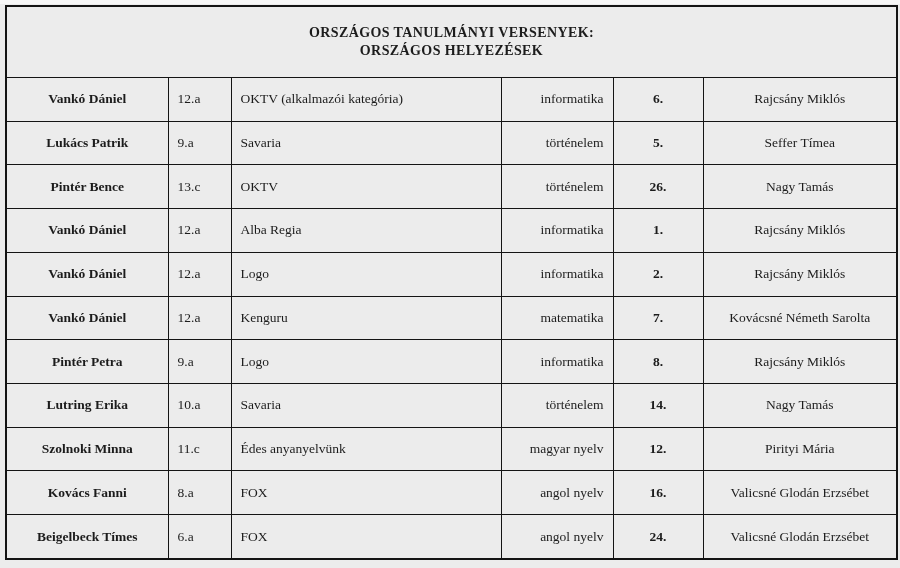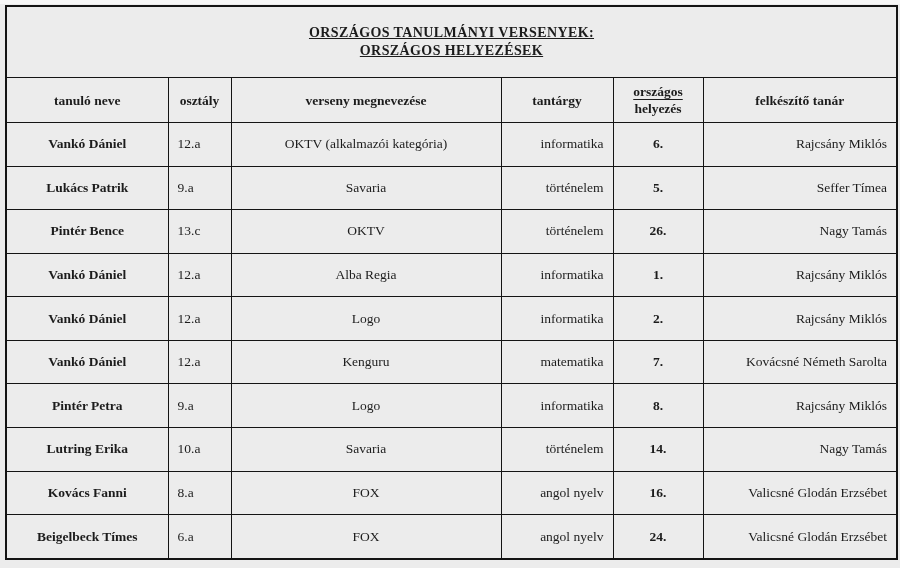--- a/index.html
+++ b/index.html
@@ -46,69 +46,60 @@
     white-space: nowrap;
   }
   tr.title-row th {
     height: 70px;
     text-align: center;
     font-weight: bold;
     font-size: 14px;
     letter-spacing: 0.4px;
     line-height: 18px;
     padding: 0;
-    text-decoration: underline;
   }
   tr.header-row th {
     height: 44px;
     text-align: center;
     font-weight: bold;
     font-size: 13.5px;
     line-height: 17px;
   }
   .underline {
     text-decoration: underline;
     text-underline-offset: 3px;
     text-decoration-thickness: 1px;
   }
   tbody td { height: 31px; }
   td.col-name        { text-align: center;   font-weight: bold; }
   td.col-class       { text-align: left; }
-  td.col-competition { text-align: center; }
+  td.col-competition { text-align: left; }
   td.col-subject     { text-align: right; }
   td.col-placement   { text-align: center; font-weight: bold; }
-  td.col-teacher     { text-align: right; }
+  td.col-teacher     { text-align: center; }
 </style>
 </head>
 <body>
 
 <div class="page">
   <table class="results">
     <colgroup>
       <col style="width:162px">
       <col style="width:63px">
       <col style="width:270px">
       <col style="width:112px">
       <col style="width:90px">
       <col style="width:194px">
     </colgroup>
     <thead>
       <tr class="title-row">
         <th colspan="6">
           <div>ORSZÁGOS TANULMÁNYI VERSENYEK:</div>
           <div>ORSZÁGOS HELYEZÉSEK</div>
         </th>
-      </tr>
-      <tr class="header-row">
-        <th>tanuló neve</th>
-        <th>osztály</th>
-        <th>verseny megnevezése</th>
-        <th>tantárgy</th>
-        <th><span class="underline">országos</span><br><span>helyezés</span></th>
-        <th>felkészítő tanár</th>
       </tr>
     </thead>
     <tbody id="rows-body">
         <tr>
     <td class="col-name">Vankó Dániel</td>
     <td class="col-class">12.a</td>
     <td class="col-competition">OKTV (alkalmazói kategória)</td>
     <td class="col-subject">informatika</td>
     <td class="col-placement">6.</td>
     <td class="col-teacher">Rajcsány Miklós</td>
@@ -163,20 +154,28 @@
   </tr>
         <tr>
     <td class="col-name">Lutring Erika</td>
     <td class="col-class">10.a</td>
     <td class="col-competition">Savaria</td>
     <td class="col-subject">történelem</td>
     <td class="col-placement">14.</td>
     <td class="col-teacher">Nagy Tamás</td>
   </tr>
         <tr>
+    <td class="col-name">Szolnoki Minna</td>
+    <td class="col-class">11.c</td>
+    <td class="col-competition">Édes anyanyelvünk</td>
+    <td class="col-subject">magyar nyelv</td>
+    <td class="col-placement">12.</td>
+    <td class="col-teacher">Pirityi Mária</td>
+  </tr>
+        <tr>
     <td class="col-name">Kovács Fanni</td>
     <td class="col-class">8.a</td>
     <td class="col-competition">FOX</td>
     <td class="col-subject">angol nyelv</td>
     <td class="col-placement">16.</td>
     <td class="col-teacher">Valicsné Glodán Erzsébet</td>
   </tr>
         <tr>
     <td class="col-name">Beigelbeck Tímes</td>
     <td class="col-class">6.a</td>

